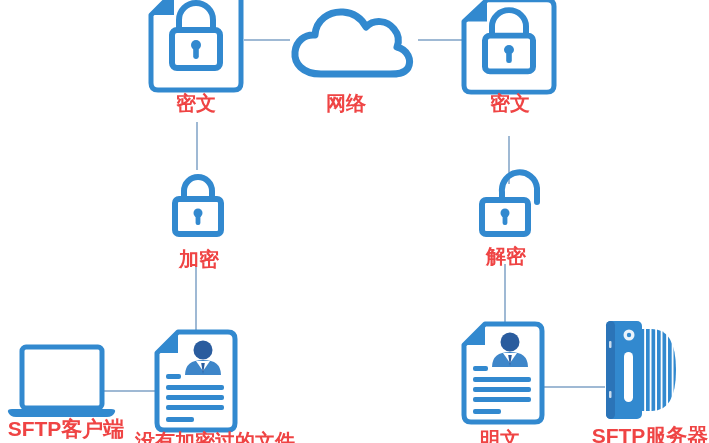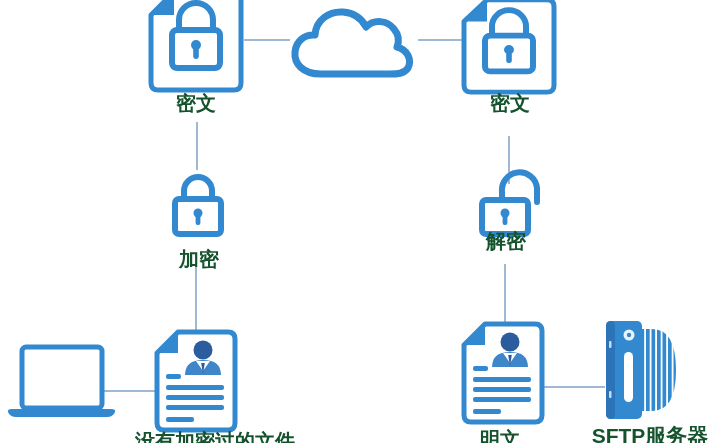--- a/index.html
+++ b/index.html
@@ -14,21 +14,21 @@
   .node { position: absolute; }
   .node svg { display: block; }
   .line { position: absolute; background: #9fb9d4; }
   .line.h { height: 2px; }
   .line.v { width: 2px; }
   .lbl {
     position: absolute;
     text-align: center;
     font-weight: 700;
     font-size: 20px;
-    color: #14532d;
+    color: #ef4444;
     white-space: nowrap;
     line-height: 1.15;
   }
   .lbl.big { font-size: 21px; }
 </style>
 </head>
 <body>
 
 <div class="canvas">
 
@@ -51,20 +51,21 @@
       <rect x="45.2" y="58" width="5.6" height="12" rx="2.4" fill="#3289cf"></rect>
     </svg>
   </div>
   <div class="lbl" style="left:146px; top:92px; width:100px;">密文</div>
 
   <div class="node" style="left:288px; top:2px;">
     <svg width="132" height="84" viewBox="0 0 132 84">
       <path d="M33 72 C14 72 6 61 7 50 C8 39 17 32 27 33 C28 18 41 9 55 10 C67 11 74 17 78 25 C86 17 99 18 106 27 C111 33 111 40 109 45 C120 48 124 58 120 66 C116 72 109 72 102 72 Z" fill="#ffffff" stroke="#3289cf" stroke-width="7" stroke-linejoin="round" stroke-linecap="round"></path>
     </svg>
   </div>
+  <div class="lbl" style="left:296px; top:92px; width:100px;">网络</div>
 
   <div class="node" style="left:461px; top:-3px;">
     <svg width="96" height="98" viewBox="0 0 96 104" preserveAspectRatio="none">
       <path d="M26 3 H86 Q93 3 93 10 V94 Q93 101 86 101 H10 Q3 101 3 94 V26 Z" fill="#ffffff" stroke="#3289cf" stroke-width="5" stroke-linejoin="round"></path>
       <path d="M26 3 V26 H3 Z" fill="#3289cf"></path>
       <path d="M31 41 V31 A17 17 0 0 1 65 31 V41" fill="none" stroke="#3289cf" stroke-width="6"></path>
       <rect x="24" y="41" width="48" height="38" rx="5" fill="#ffffff" stroke="#3289cf" stroke-width="6"></rect>
       <circle cx="48" cy="56" r="5" fill="#3289cf"></circle>
       <rect x="45.2" y="58" width="5.6" height="12" rx="2.4" fill="#3289cf"></rect>
     </svg>
@@ -82,28 +83,29 @@
   <div class="lbl" style="left:149px; top:248px; width:100px;">加密</div>
 
   <div class="node" style="left:478px; top:166px;">
     <svg width="74" height="72" viewBox="0 0 74 72">
       <rect x="4" y="34" width="46" height="34" rx="4" fill="#ffffff" stroke="#3289cf" stroke-width="6"></rect>
       <path d="M24 34 V26 A17.5 17.5 0 0 1 59 22 V36" fill="none" stroke="#3289cf" stroke-width="6" stroke-linecap="round"></path>
       <circle cx="27" cy="47" r="4.5" fill="#3289cf"></circle>
       <rect x="24.6" y="49" width="4.8" height="10" rx="2" fill="#3289cf"></rect>
     </svg>
   </div>
-  <div class="lbl" style="left:456px; top:230px; width:100px;">解密</div>
+  <div class="lbl" style="left:456px; top:245px; width:100px;">解密</div>
 
   <div class="node" style="left:5px; top:343px;">
     <svg width="113" height="76" viewBox="0 0 113 76">
       <rect x="17" y="4" width="80" height="61" rx="4" fill="#ffffff" stroke="#3289cf" stroke-width="5"></rect>
       <path d="M7 66 H106 Q111 66 110 69 Q108 74 102 74 H11 Q5 74 3 69 Q2 66 7 66 Z" fill="#3289cf"></path>
     </svg>
   </div>
+  <div class="lbl big" style="left:4px; top:417px; width:124px;">SFTP客户端</div>
 
   <div class="node" style="left:154px; top:329px;">
     <svg width="84" height="104" viewBox="0 0 84 104">
       <path d="M24 3 H74 Q81 3 81 10 V94 Q81 101 74 101 H10 Q3 101 3 94 V24 Z" fill="#ffffff" stroke="#3289cf" stroke-width="5" stroke-linejoin="round"></path>
       <path d="M24 3 V24 H3 Z" fill="#3289cf"></path>
       <circle cx="49" cy="21" r="9.5" fill="#2a5c9e"></circle>
       <path d="M31 46 Q31 31 49 31 Q67 31 67 46 Z" fill="#3e86c9"></path>
       <path d="M42 32 L49 42 L56 32 Z" fill="#ffffff"></path>
       <path d="M47.2 34 L49 45 L50.8 34 Z" fill="#2a5c9e"></path>
       <rect x="12" y="45" width="15" height="5" rx="2" fill="#3289cf"></rect>

